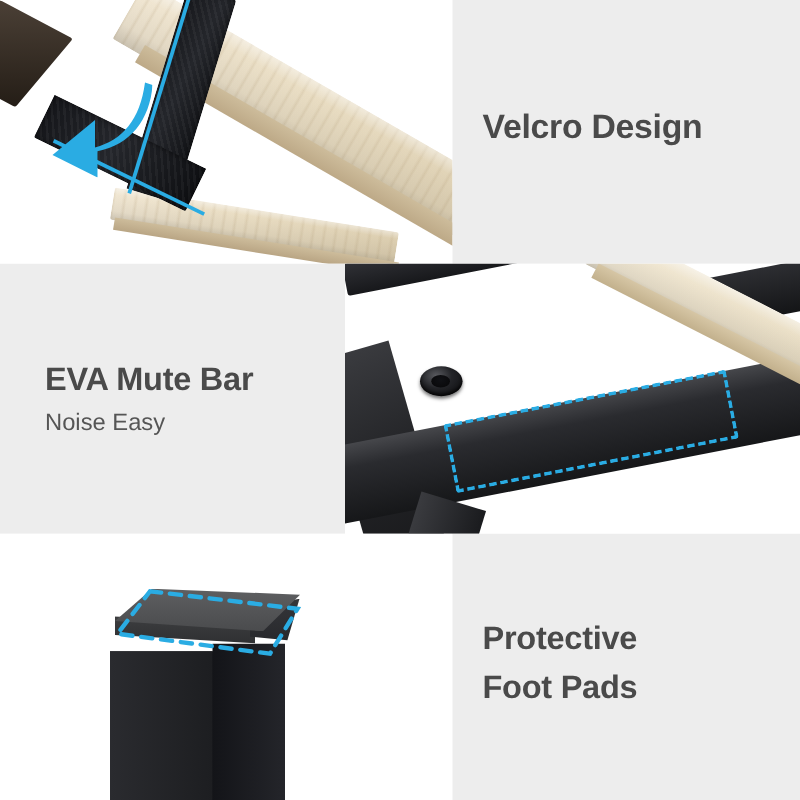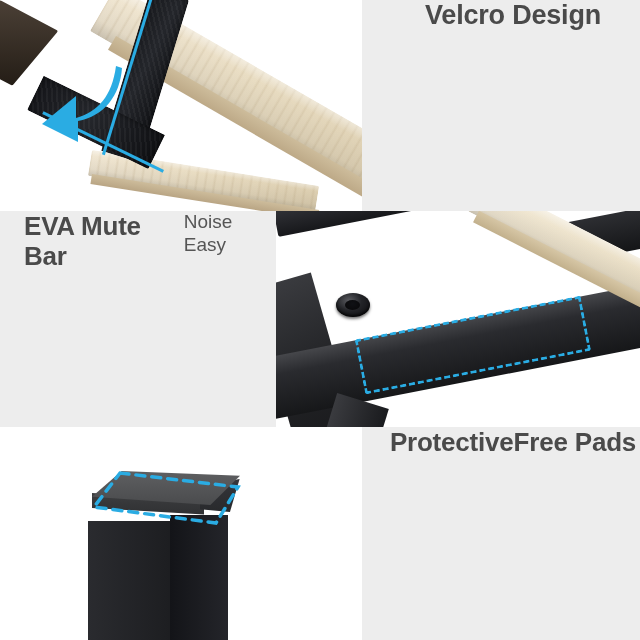--- a/index.html
+++ b/index.html
@@ -8,21 +8,21 @@
     font-family:"Liberation Sans", sans-serif;
     background:#ffffff;
     overflow:hidden;
     position:relative;
   }
   #stage { position:relative; width:640px; height:640px; background:#fff; }
 
   
   .panel { position:absolute; overflow:hidden; }
   .photo { background:#ffffff; }
-  .textpanel { background:#ededed; display:flex; flex-direction:row; justify-content:center; }
+  .textpanel { background:#ededed; display:flex; flex-direction:column; justify-content:center; }
 
   .title {
     font-weight:bold;
     color:#4a4a4a;
     letter-spacing:-0.2px;
     line-height:1.16;
   }
   .subtitle {
     color:#555555;
     line-height:1.2;
@@ -97,21 +97,21 @@
   .cyan-edge { position:absolute; background:#2aace3; }
   #ce1 { left:151px; top:-6px; width:2.5px; height:168px;
          transform-origin:50% 0; transform:rotate(17deg); }
   #ce2 { left:30px; top:170px; width:134px; height:2.5px;
          transform-origin:100% 0; transform:rotate(26deg); }
 
   
   #arrow1 { position:absolute; left:38px; top:62px; width:84px; height:80px; }
 
   
-  #row2-text  { left:0;   top:211px; width:276px; height:216px; padding-left:24px; }
+  #row2-text  { left:0;   top:211px; width:276px; height:216px; padding-left:36px; }
   #row2-photo { left:276px; top:211px; width:364px; height:216px; }
   #row2-text .title    { font-size:26px; margin-bottom:10px; }
   #row2-text .subtitle { font-size:19px; }
 
   .metal {
     position:absolute;
     background:linear-gradient(170deg,#3b3c40 0%, #232427 40%, #121214 100%);
   }
   
   #m-left {
@@ -270,16 +270,16 @@
     <div id="pad-right"></div>
     <div id="pad-top"></div>
 
     <svg id="dash-pad" class="crisp" viewBox="0 0 156 60">
       <path d="M32 6 L150 20 L128 56 L6 40 Z" fill="none" stroke="#2aace3" stroke-width="3.5" stroke-dasharray="9 7" stroke-linecap="round"></path>
     </svg>
   </div>
 
   <div class="panel textpanel" id="row3-text" style="background: rgb(237, 237, 237);">
     <div class="title" style="color: rgb(74, 74, 74);">Protective</div>
-    <div class="title" style="color: rgb(74, 74, 74);">Free Pads</div>
+    <div class="title" style="color: rgb(74, 74, 74);">Foot Pads</div>
   </div>
 
 </div>
 
 </body></html>

